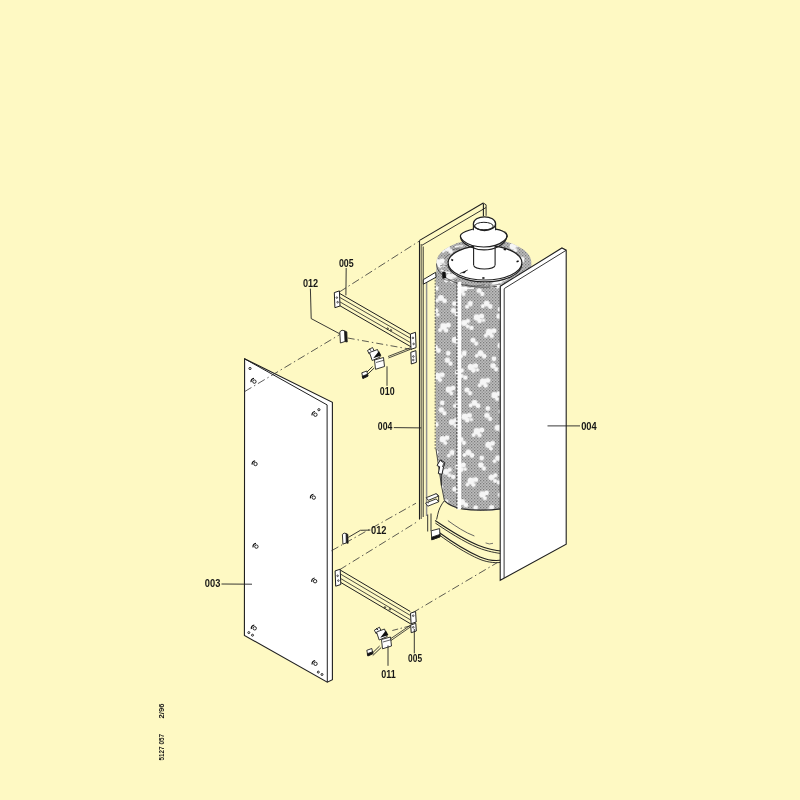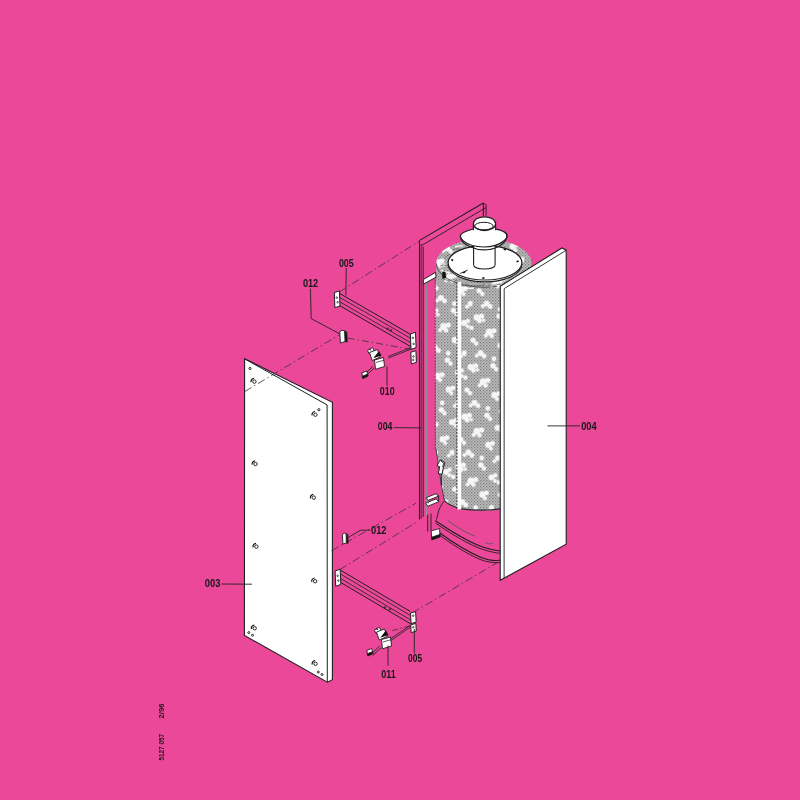--- a/index.html
+++ b/index.html
@@ -1,16 +1,16 @@
 <!DOCTYPE html>
 <html><head>
 <meta charset="utf-8">
 <style>
 html,body{margin:0;padding:0;background:#fff;}
-#page{width:800px;height:800px;position:relative;background:#ec4899;overflow:hidden;}
+#page{width:800px;height:800px;position:relative;background:#fef9c3;overflow:hidden;}
 svg{position:absolute;left:0;top:0;filter:blur(0.35px);}
 text{font-family:"Liberation Sans",sans-serif;font-weight:bold;fill:#161616;}
 </style>
 </head>
 <body>
 <div id="page">
 <svg width="800" height="800" viewBox="0 0 800 800">
 <defs>
   <pattern id="dit" width="3" height="3" patternUnits="userSpaceOnUse">
     <rect width="3" height="3" fill="#bdbdbd"></rect>

